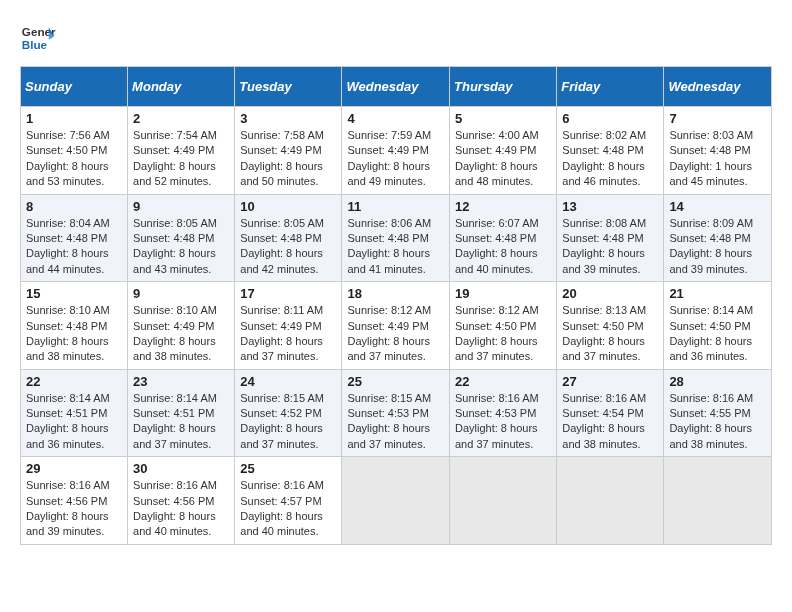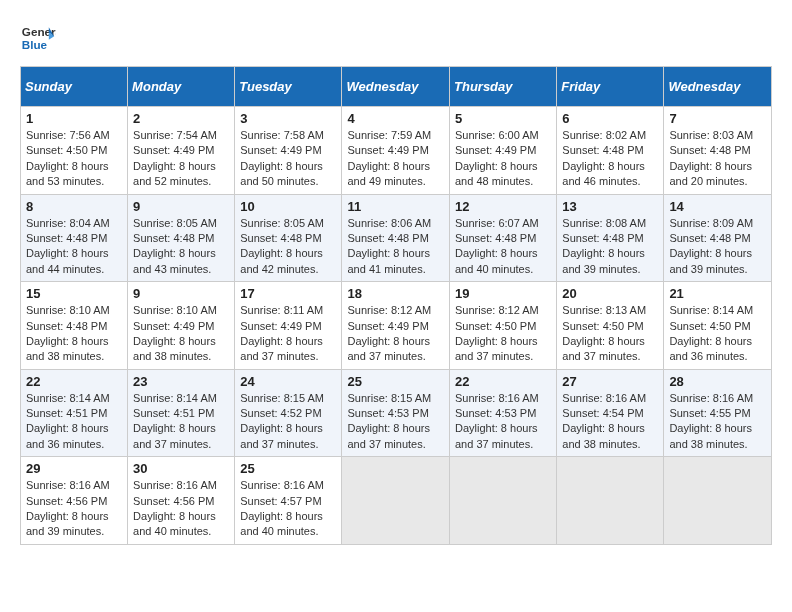--- a/index.html
+++ b/index.html
@@ -138,39 +138,39 @@
         <span class="day-num">4</span>
         <div class="day-info">
           <span>Sunrise: 7:59 AM</span><br>
           <span>Sunset: 4:49 PM</span><br>
           <span>Daylight: 8 hours and 49 minutes.</span>
         </div>
       </td>
         <td>
         <span class="day-num">5</span>
         <div class="day-info">
-          <span>Sunrise: 6:00 AM</span><br>
+          <span>Sunrise: 4:00 AM</span><br>
           <span>Sunset: 4:49 PM</span><br>
           <span>Daylight: 8 hours and 48 minutes.</span>
         </div>
       </td>
         <td>
         <span class="day-num">6</span>
         <div class="day-info">
           <span>Sunrise: 8:02 AM</span><br>
           <span>Sunset: 4:48 PM</span><br>
           <span>Daylight: 8 hours and 46 minutes.</span>
         </div>
       </td>
         <td>
         <span class="day-num">7</span>
         <div class="day-info">
           <span>Sunrise: 8:03 AM</span><br>
           <span>Sunset: 4:48 PM</span><br>
-          <span>Daylight: 8 hours and 20 minutes.</span>
+          <span>Daylight: 1 hours and 45 minutes.</span>
         </div>
       </td>
       </tr>
       <tr>
         <td>
         <span class="day-num">8</span>
         <div class="day-info">
           <span>Sunrise: 8:04 AM</span><br>
           <span>Sunset: 4:48 PM</span><br>
           <span>Daylight: 8 hours and 44 minutes.</span>

